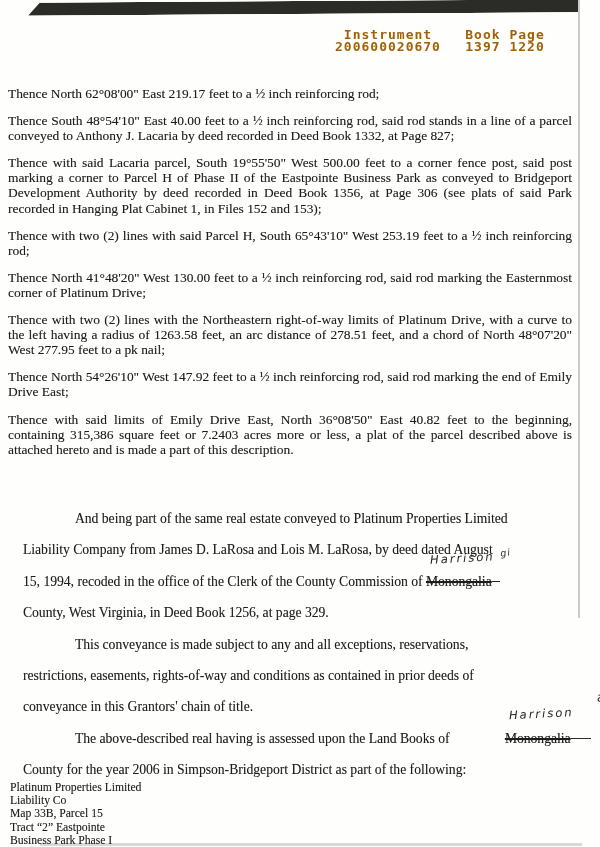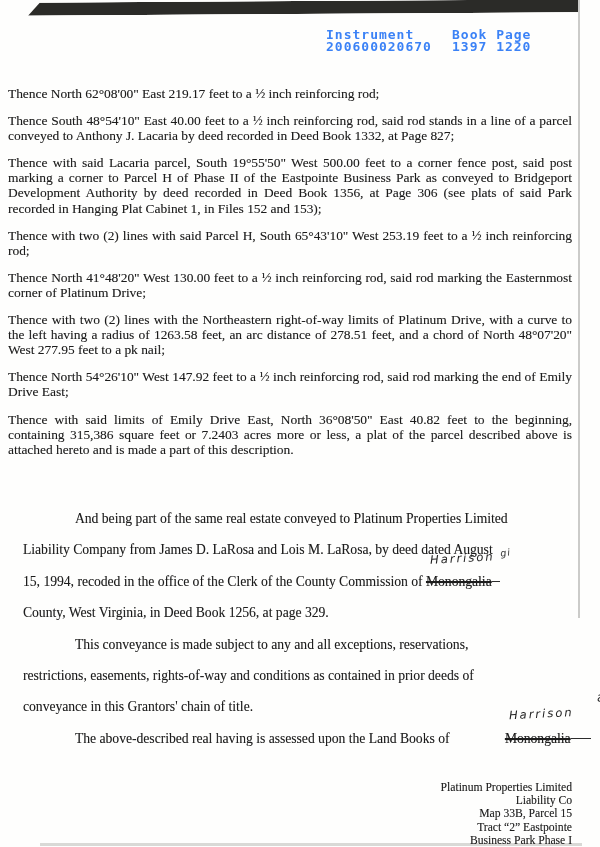--- a/index.html
+++ b/index.html
@@ -20,21 +20,21 @@
   }
   .scan-bar-bottom {
     position:absolute; left:40px; right:18px; bottom:1px; height:3px;
     background:#d9d9d6;
   }
   
   .stamp {
     position:absolute; top:29px;
     font-family:"DejaVu Sans Mono", monospace; font-weight:bold;
     font-size:13px; line-height:12px; letter-spacing:1px;
-    color:#3b82f6; white-space:nowrap;
+    color:#a16207; text-align:center; white-space:nowrap;
   }
   .stamp-col1 { left:326px; width:124px; }
   .stamp-col2 { left:452px; width:106px; }
   
   .metes {
     position:absolute; top:86px; left:8px; width:564px;
     font-size:13.4px; line-height:15.1px;
     text-shadow:0.2px 0.2px 0.3px rgba(40,40,40,0.35);
   }
   .metes p { margin:0 0 12px 0; text-align:justify; }
@@ -65,21 +65,21 @@
     transform:rotate(-6deg); line-height:12px;
   }
   .august-mark {
     display:inline-block; margin-left:7px; font-size:9.5px;
     letter-spacing:1px; transform:rotate(-8deg) translateY(2px);
     color:#2e2e2e;
   }
   
   .footer-block {
     position:absolute; top:781px; left:10px; width:562px;
-    text-align:right; font-size:11.6px; line-height:13.2px;
+    text-align:left; font-size:11.6px; line-height:13.2px;
     text-shadow:0.2px 0.2px 0.3px rgba(40,40,40,0.35);
   }
 </style>
 </head>
 <body>
 
 <div class="page">
 
   <div class="scan-bar-top"></div>
   <div class="scan-line-right"></div>
@@ -120,20 +120,21 @@
     <div class="line">County, West Virginia, in Deed Book 1256, at page 329.</div>
 
     <div class="line indent">This conveyance is made subject to any and all exceptions, reservations,</div>
     <div class="line">restrictions, easements, rights-of-way and conditions as contained in prior deeds of</div>
     <div class="line">conveyance in this Grantors' chain of title.</div>
 
     <div class="line indent">
       <span>The above-described real having is assessed upon the Land Books of </span><span class="struckwrap"><span class="hw a-mark">a</span><span class="hw harrison">Harrison</span><span class="struck">Monongalia</span><span class="strike-tail-lg"></span></span>
     </div>
 
+    <div class="line">County for the year 2006 in Simpson-Bridgeport District as part of the following:</div>
   </div>
 
   <div class="footer-block">
     <div>Platinum Properties Limited</div>
     <div>Liability Co</div>
     <div>Map 33B, Parcel 15</div>
     <div>Tract “2” Eastpointe</div>
     <div>Business Park Phase I</div>
   </div>
 

